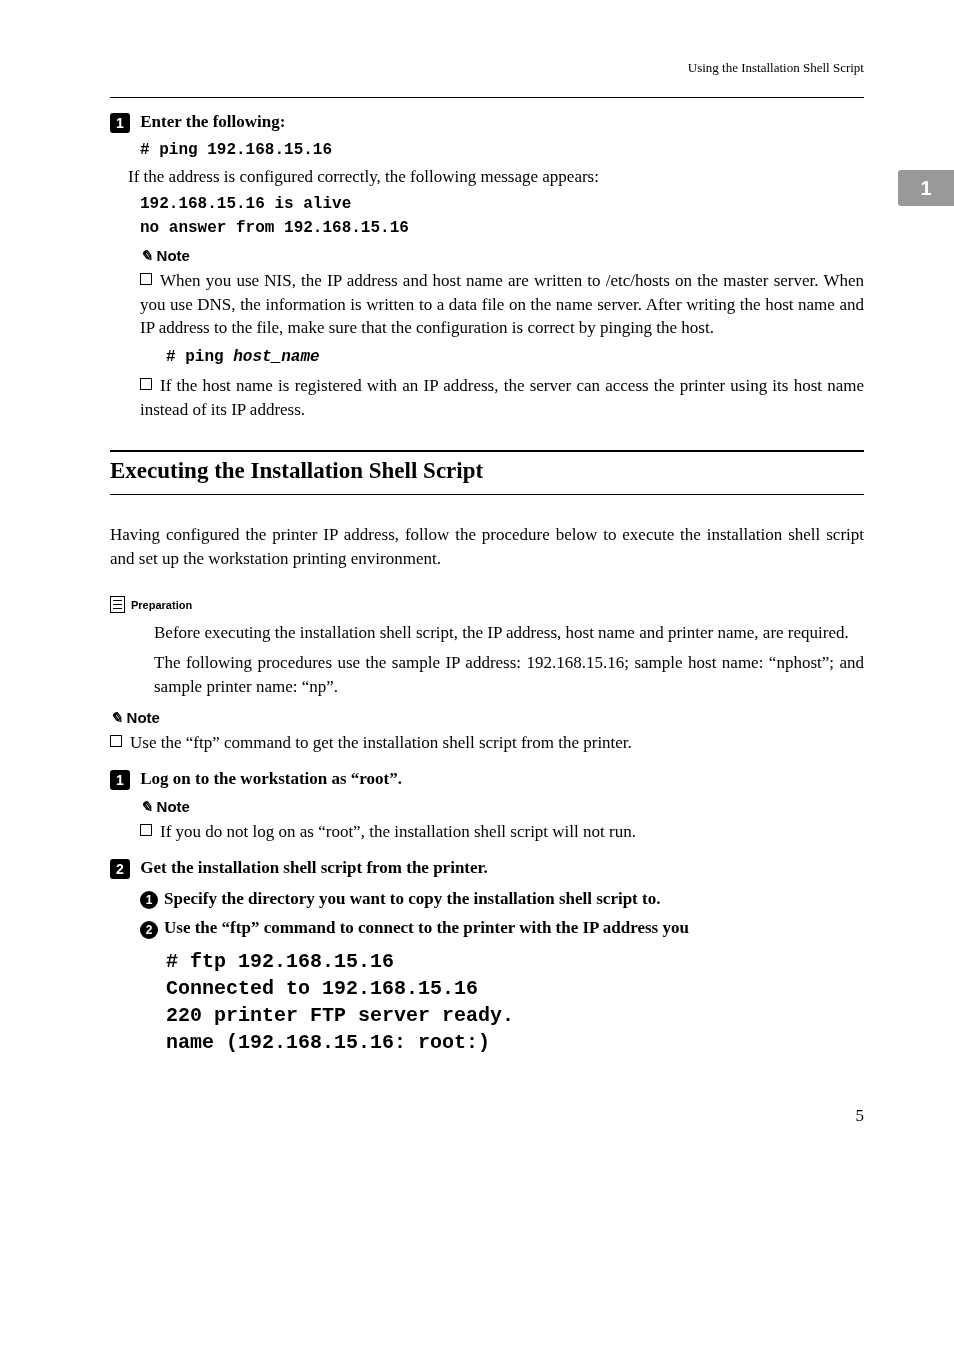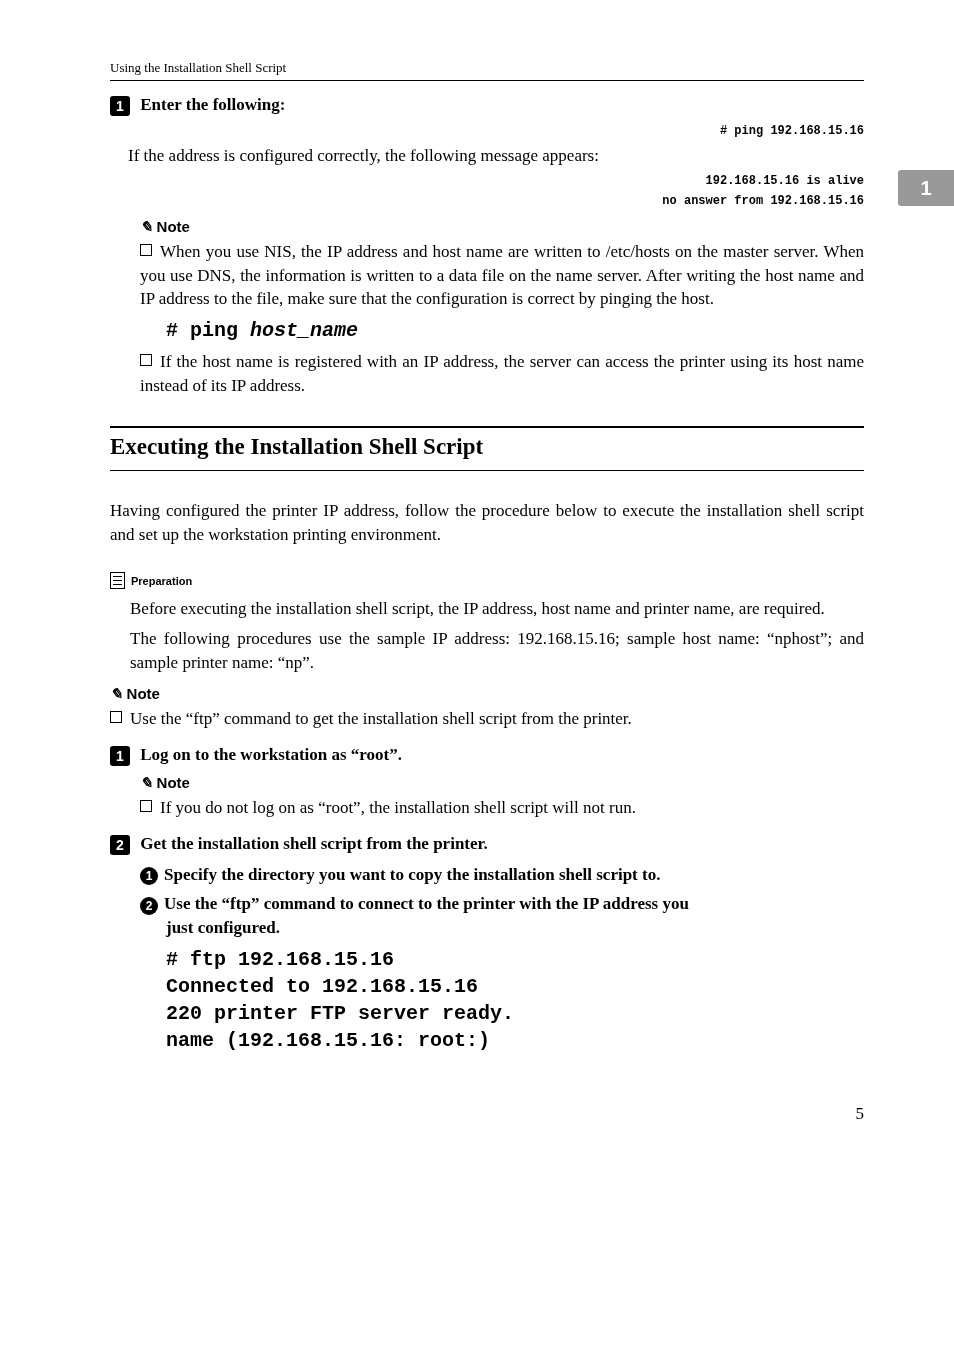--- a/index.html
+++ b/index.html
@@ -10,22 +10,22 @@
     color: #000;
     width: 954px;
   }
   .page {
     padding: 60px 90px 40px 110px;
     box-sizing: border-box;
   }
   .header-line {
     border-bottom: 1px solid #000;
     margin-bottom: 6px;
-    padding-bottom: 4px;
-    text-align: left;
+    padding-bottom: 21px;
+    text-align: right;
     font-size: 13px;
   }
   .side-tab {
     position: absolute;
     right: 0;
     top: 170px;
     width: 56px;
     height: 36px;
     background: #999;
     color: #fff;
@@ -54,23 +54,22 @@
   .step-line {
     font-size: 17px;
     margin: 14px 0 8px 0;
   }
   .step-bold {
     font-weight: bold;
   }
   .code {
     font-family: 'Courier New', monospace;
     font-weight: bold;
-    font-size: 12px;
+    font-size: 16px;
     margin: 6px 0 6px 30px;
-    text-align: right;
   }
   .code-italic {
     font-style: italic;
     font-weight: bold;
   }
   .body-text {
     font-size: 17px;
     margin: 6px 0 6px 18px;
     line-height: 1.4;
   }
@@ -101,21 +100,21 @@
     height: 10px;
     border: 1.5px solid #000;
     margin-right: 8px;
     vertical-align: baseline;
     position: relative;
     top: -1px;
   }
   .code-indent2 {
     font-family: 'Courier New', monospace;
     font-weight: bold;
-    font-size: 20px;
+    font-size: 16px;
     margin: 8px 0 8px 56px;
   }
   .section-h2 {
     font-family: Liberation Serif, serif;
     font-weight: bold;
     font-size: 23px;
     margin: 28px 0 4px 0;
     border-top: 2.5px solid #000;
     border-bottom: 1px solid #000;
     padding: 6px 0 10px 0;
@@ -152,21 +151,21 @@
     left: 2px; right: 2px; top: 7px;
     border-top: 1px solid #000;
     box-shadow: 0 4px 0 #000;
   }
   .prep-hdr .lbl {
     font-family: Arial, sans-serif;
     font-weight: bold;
   }
   .prep-body {
     font-size: 17px;
-    margin: 6px 0 6px 20px;
+    margin: 6px 0 6px 44px;
     line-height: 1.4;
     text-align: justify;
   }
   .note-hdr-outer {
     margin: 10px 0 4px 0;
     font-size: 15px;
   }
   .note-hdr-outer .pencil {
     font-style: italic;
     font-family: Arial, sans-serif;
@@ -304,18 +303,17 @@
     <span class="step-num">2</span>
     <span class="step-bold">Get the installation shell script from the printer.</span>
   </div>
 
   <div class="substep">
     <span class="circ-num">1</span><span>Specify the directory you want to copy the installation shell script to.</span>
   </div>
   <div class="substep">
     <span class="circ-num">2</span><span>Use the “ftp” command to connect to the printer with the IP address you</span>
   </div>
-  <div class="substep-cont">just configured.</div>
 
   <div class="code-block" id="ftpcode"># ftp 192.168.15.16<br>Connected to 192.168.15.16<br>220 printer FTP server ready.<br>name (192.168.15.16: root:)</div>
 
   <div class="page-num">5</div>
 </div>
 
 </body></html>

